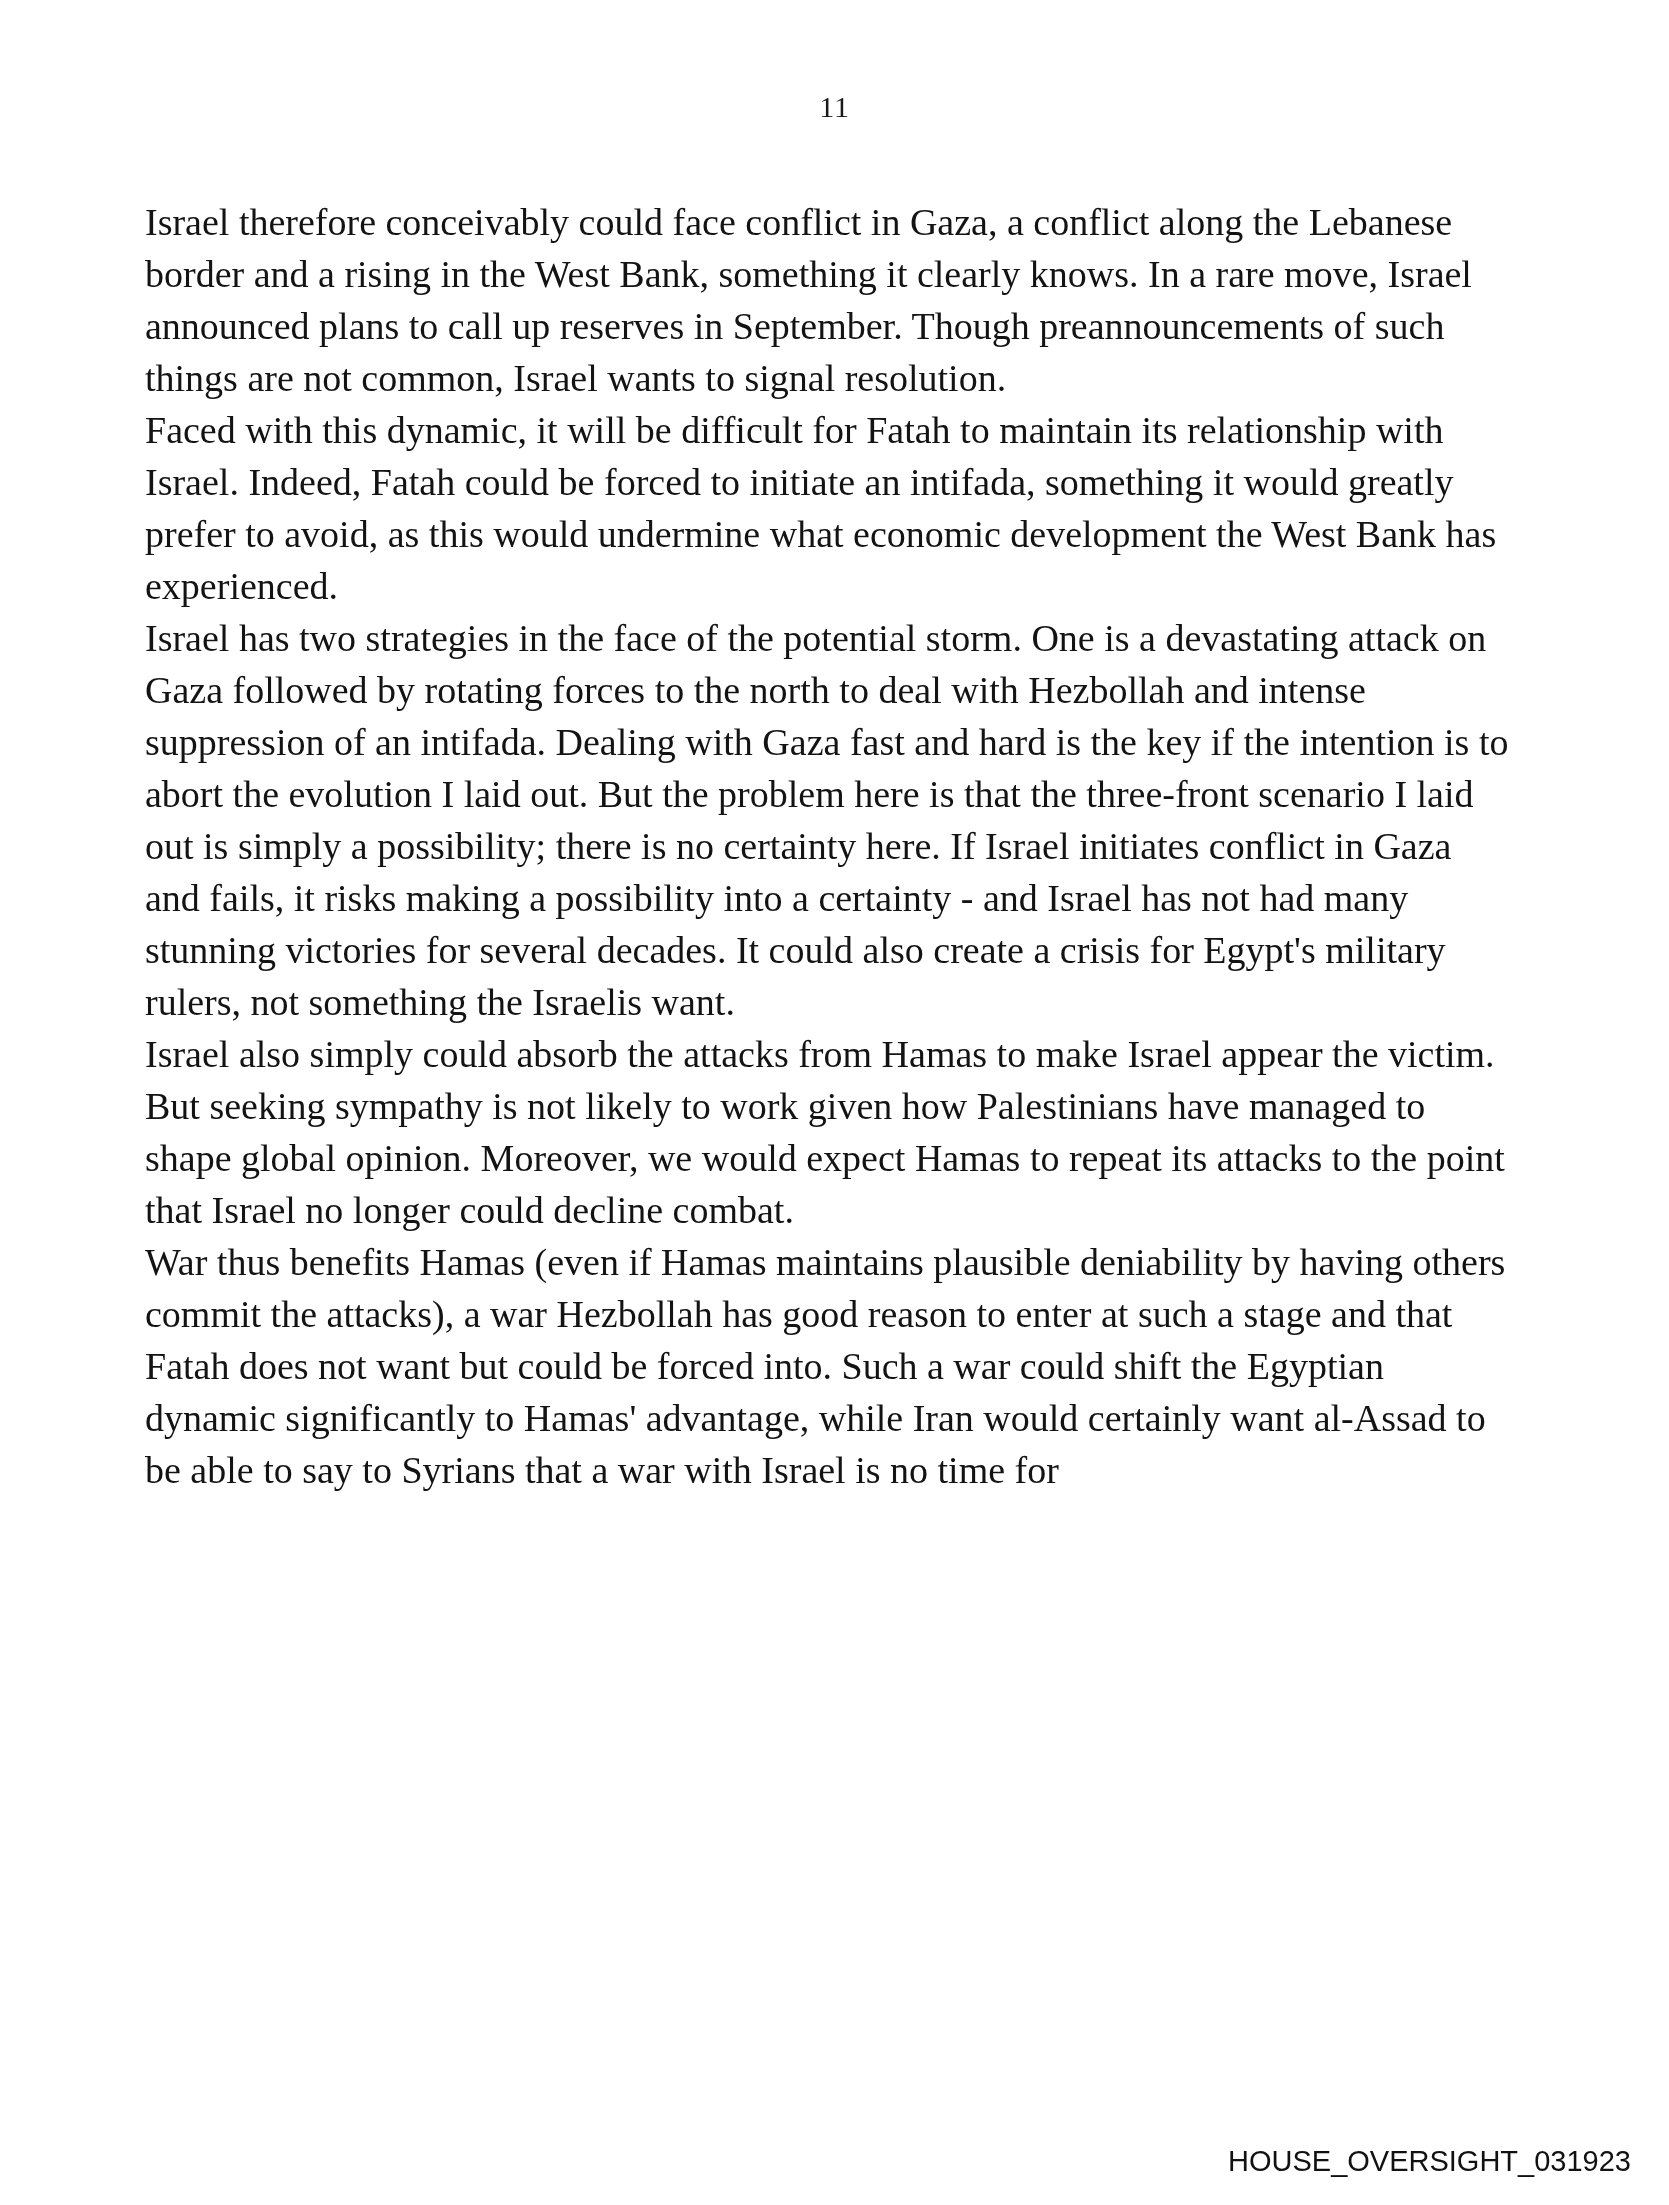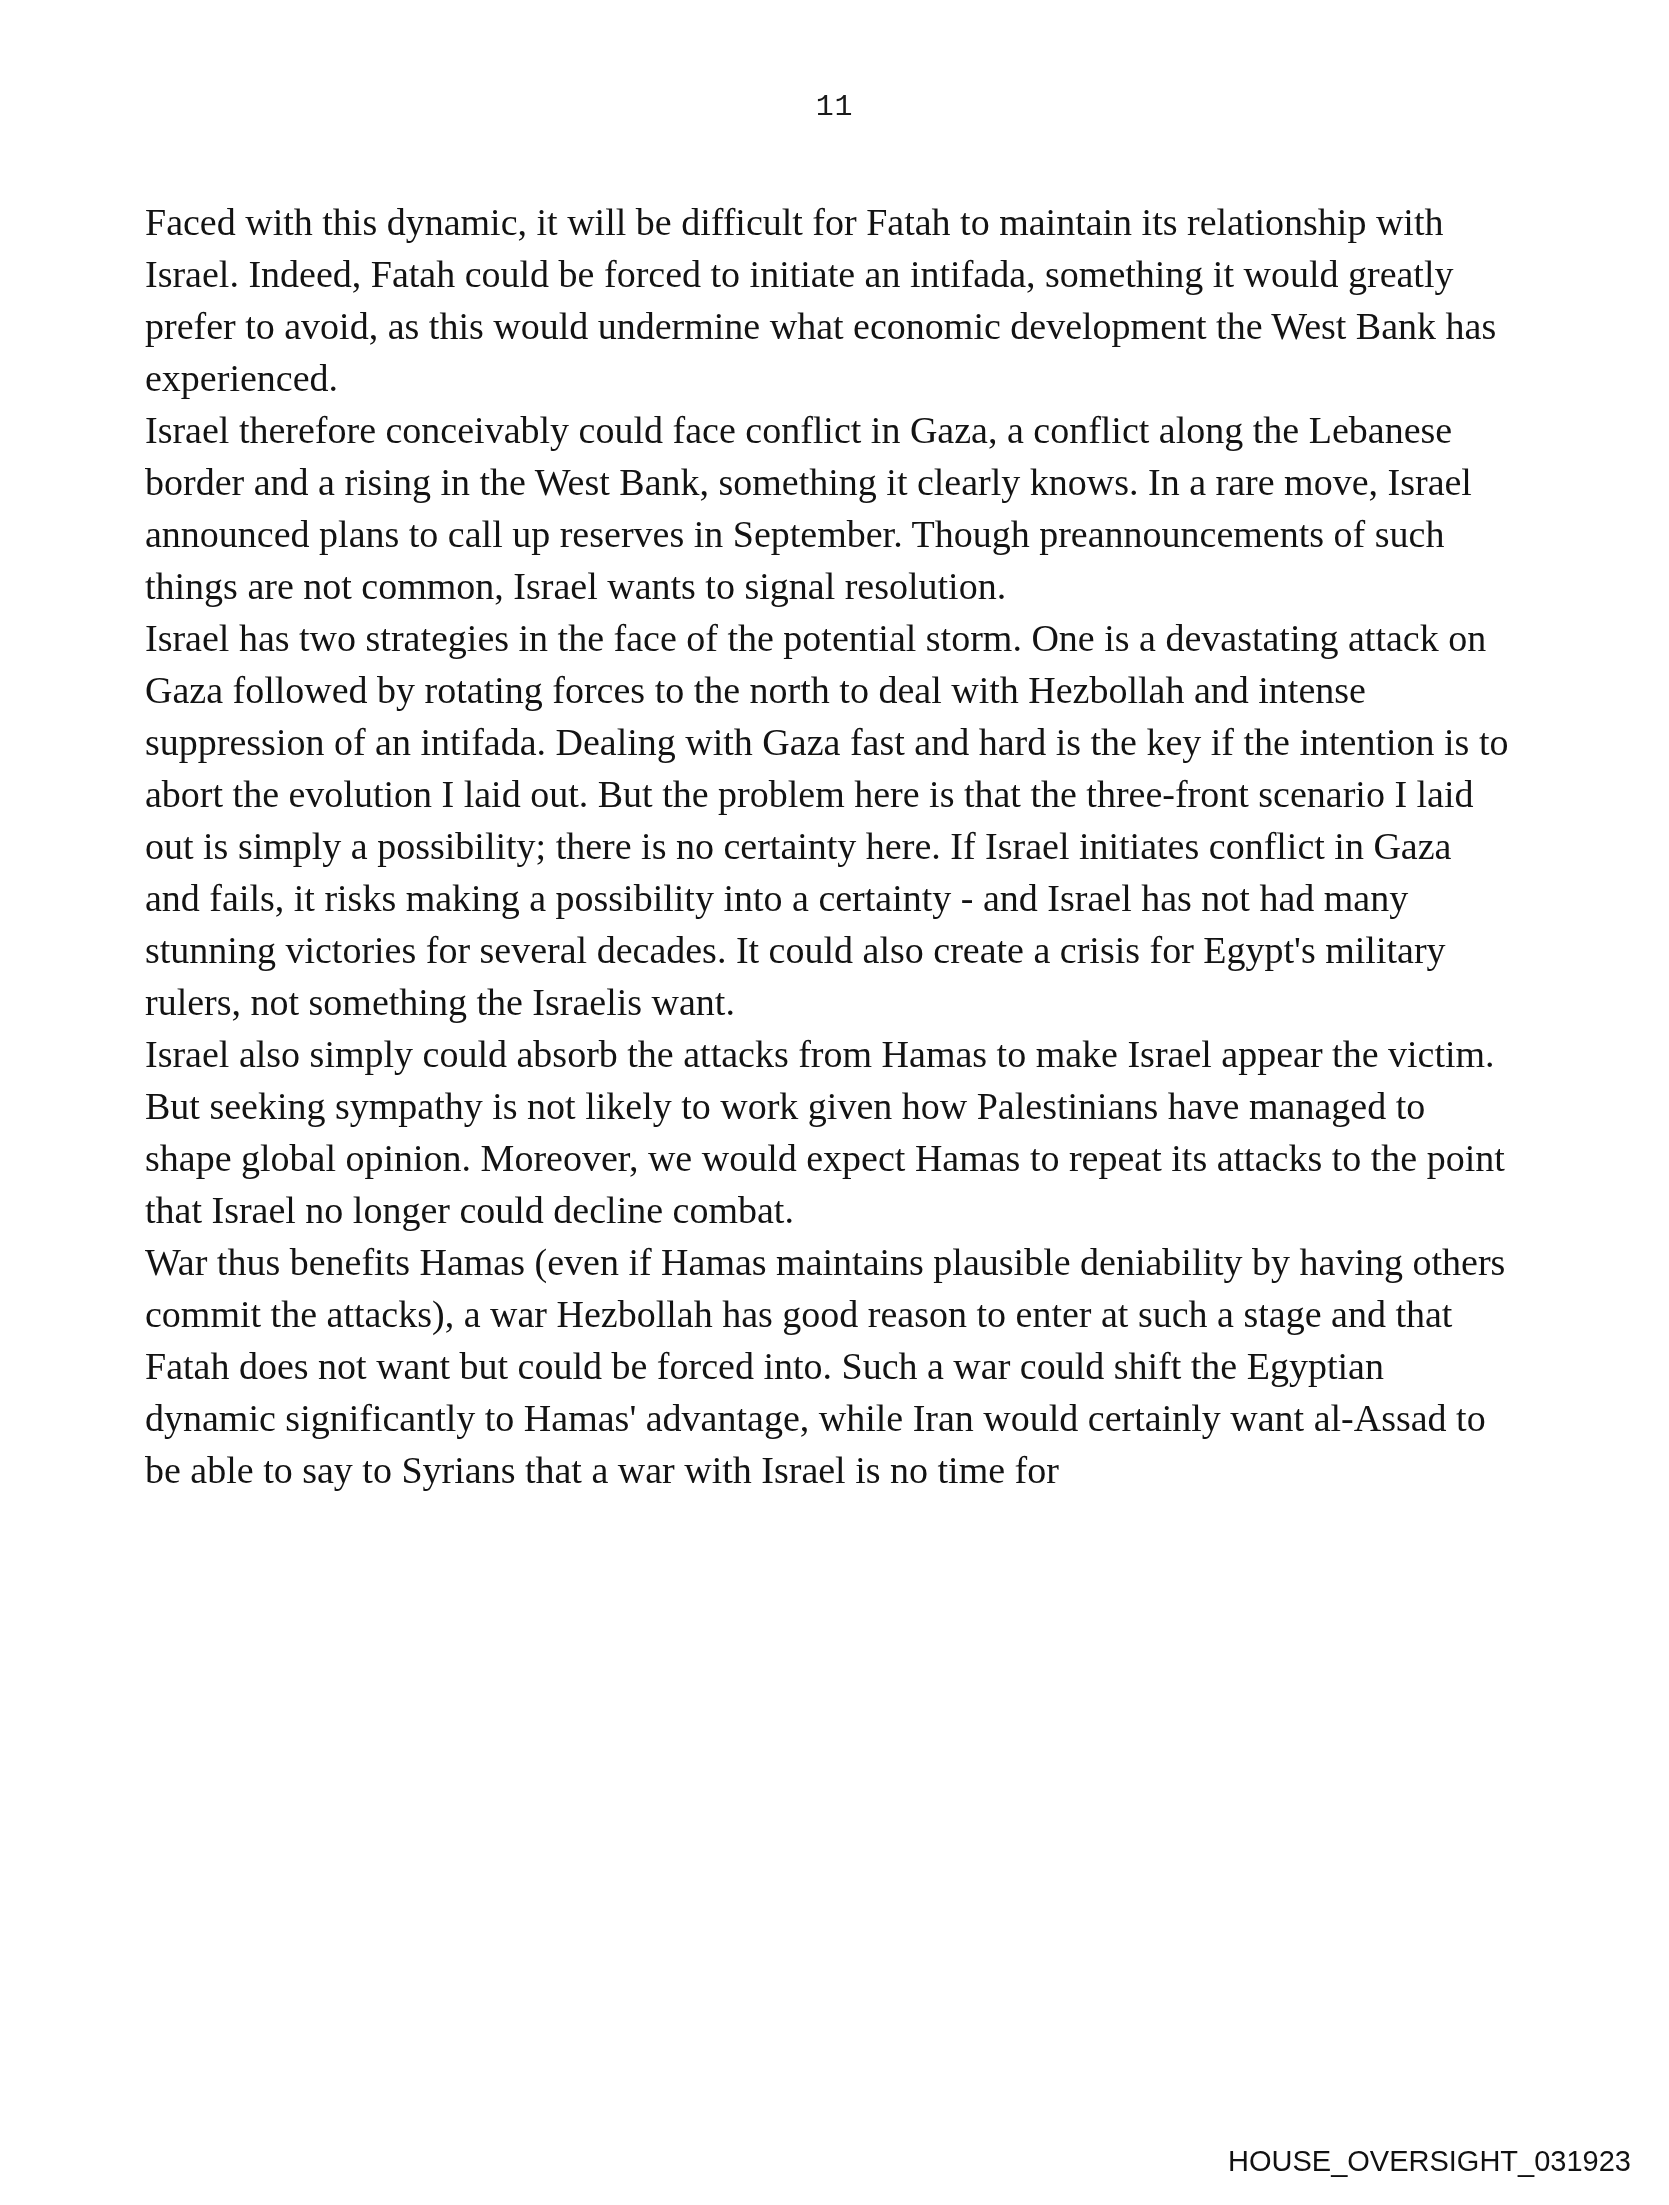--- a/index.html
+++ b/index.html
@@ -18,21 +18,20 @@
   }
   .page-number {
     position: absolute;
     top: 90px;
     left: 0;
     width: 100%;
     text-align: center;
     font-size: 30px;
     letter-spacing: 0.7px;
     color: #1a1a1a;
-    font-family: Liberation Mono, monospace;
   }
   .body-text {
     position: absolute;
     top: 196px;
     left: 145px;
     width: 1368px;
     font-size: 38px;
     line-height: 52px;
     color: #131313;
   }
@@ -51,22 +50,22 @@
     margin-top: 16px;
   }
 </style>
 </head>
 <body>
 
 <div class="page">
   <div class="page-number">11</div>
 
   <div class="body-text">
+    <p>Israel therefore conceivably could face conflict in Gaza, a conflict along the Lebanese border and a rising in the West Bank, something it clearly knows. In a rare move, Israel announced plans to call up reserves in September. Though preannouncements of such things are not common, Israel wants to signal resolution.</p>
     <p>Faced with this dynamic, it will be difficult for Fatah to maintain its relationship with Israel. Indeed, Fatah could be forced to initiate an intifada, something it would greatly prefer to avoid, as this would undermine what economic development the West Bank has experienced.</p>
-    <p>Israel therefore conceivably could face conflict in Gaza, a conflict along the Lebanese border and a rising in the West Bank, something it clearly knows. In a rare move, Israel announced plans to call up reserves in September. Though preannouncements of such things are not common, Israel wants to signal resolution.</p>
     <p>Israel has two strategies in the face of the potential storm. One is a devastating attack on Gaza followed by rotating forces to the north to deal with Hezbollah and intense suppression of an intifada. Dealing with Gaza fast and hard is the key if the intention is to abort the evolution I laid out. But the problem here is that the three-front scenario I laid out is simply a possibility; there is no certainty here. If Israel initiates conflict in Gaza and fails, it risks making a possibility into a certainty - and Israel has not had many stunning victories for several decades. It could also create a crisis for Egypt's military rulers, not something the Israelis want.</p>
     <p>Israel also simply could absorb the attacks from Hamas to make Israel appear the victim. But seeking sympathy is not likely to work given how Palestinians have managed to shape global opinion. Moreover, we would expect Hamas to repeat its attacks to the point that Israel no longer could decline combat.</p>
     <p>War thus benefits Hamas (even if Hamas maintains plausible deniability by having others commit the attacks), a war Hezbollah has good reason to enter at such a stage and that Fatah does not want but could be forced into. Such a war could shift the Egyptian dynamic significantly to Hamas' advantage, while Iran would certainly want al-Assad to be able to say to Syrians that a war with Israel is no time for</p>
   </div>
 
   <div class="footer">HOUSE_OVERSIGHT_031923</div>
 </div>
 
 
 </body></html>

